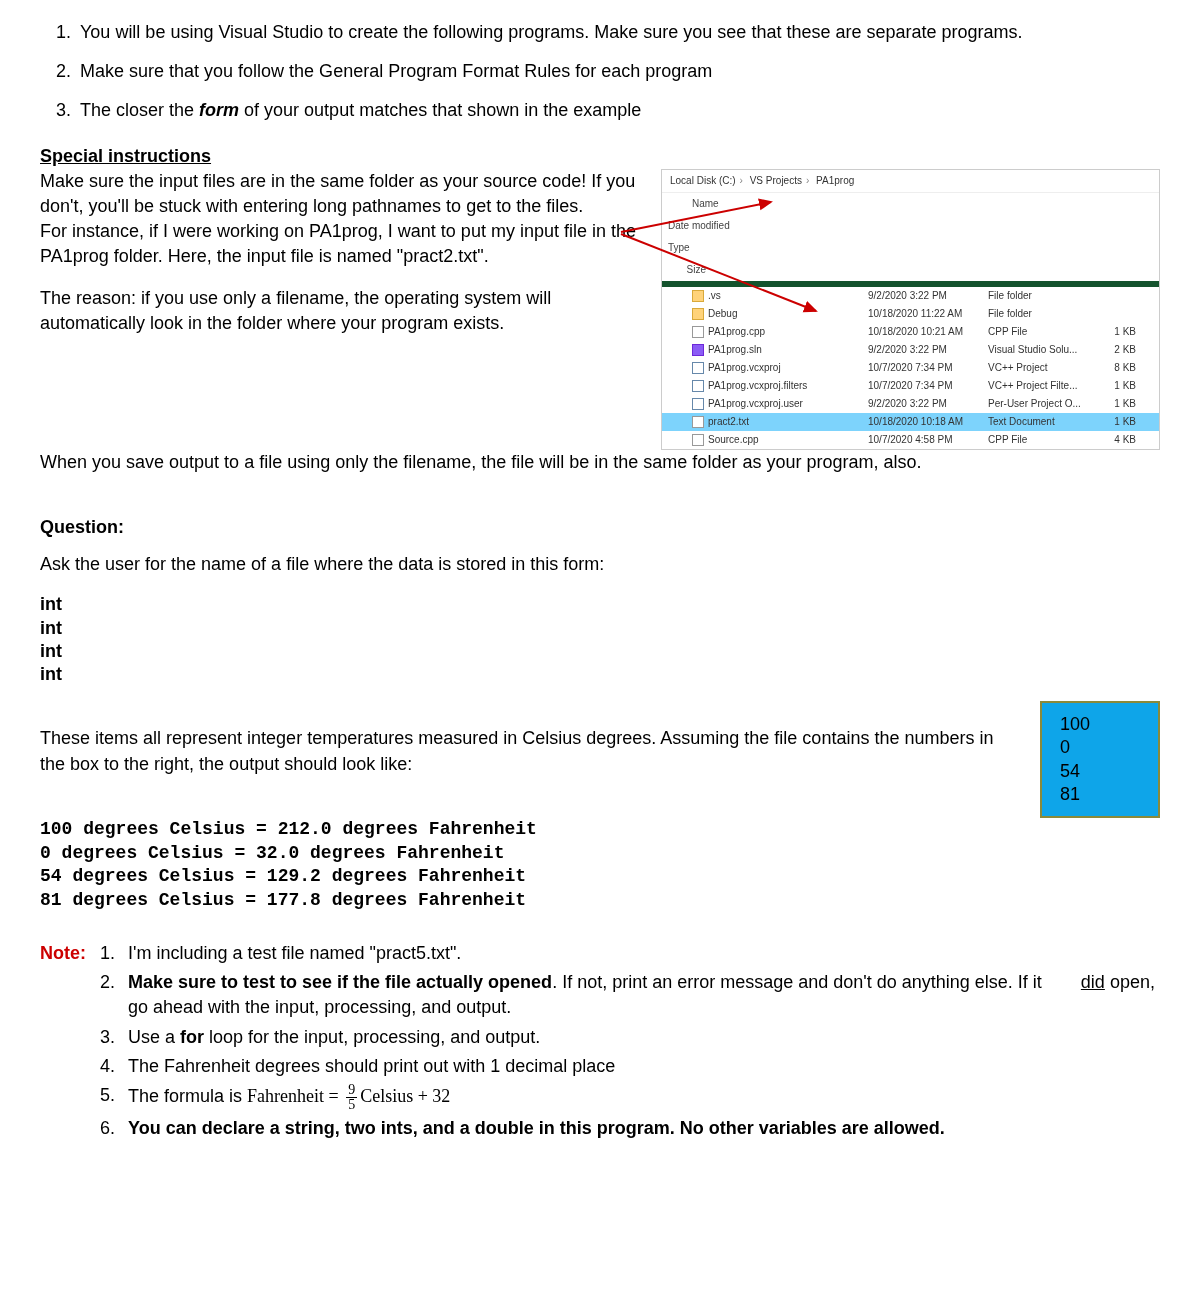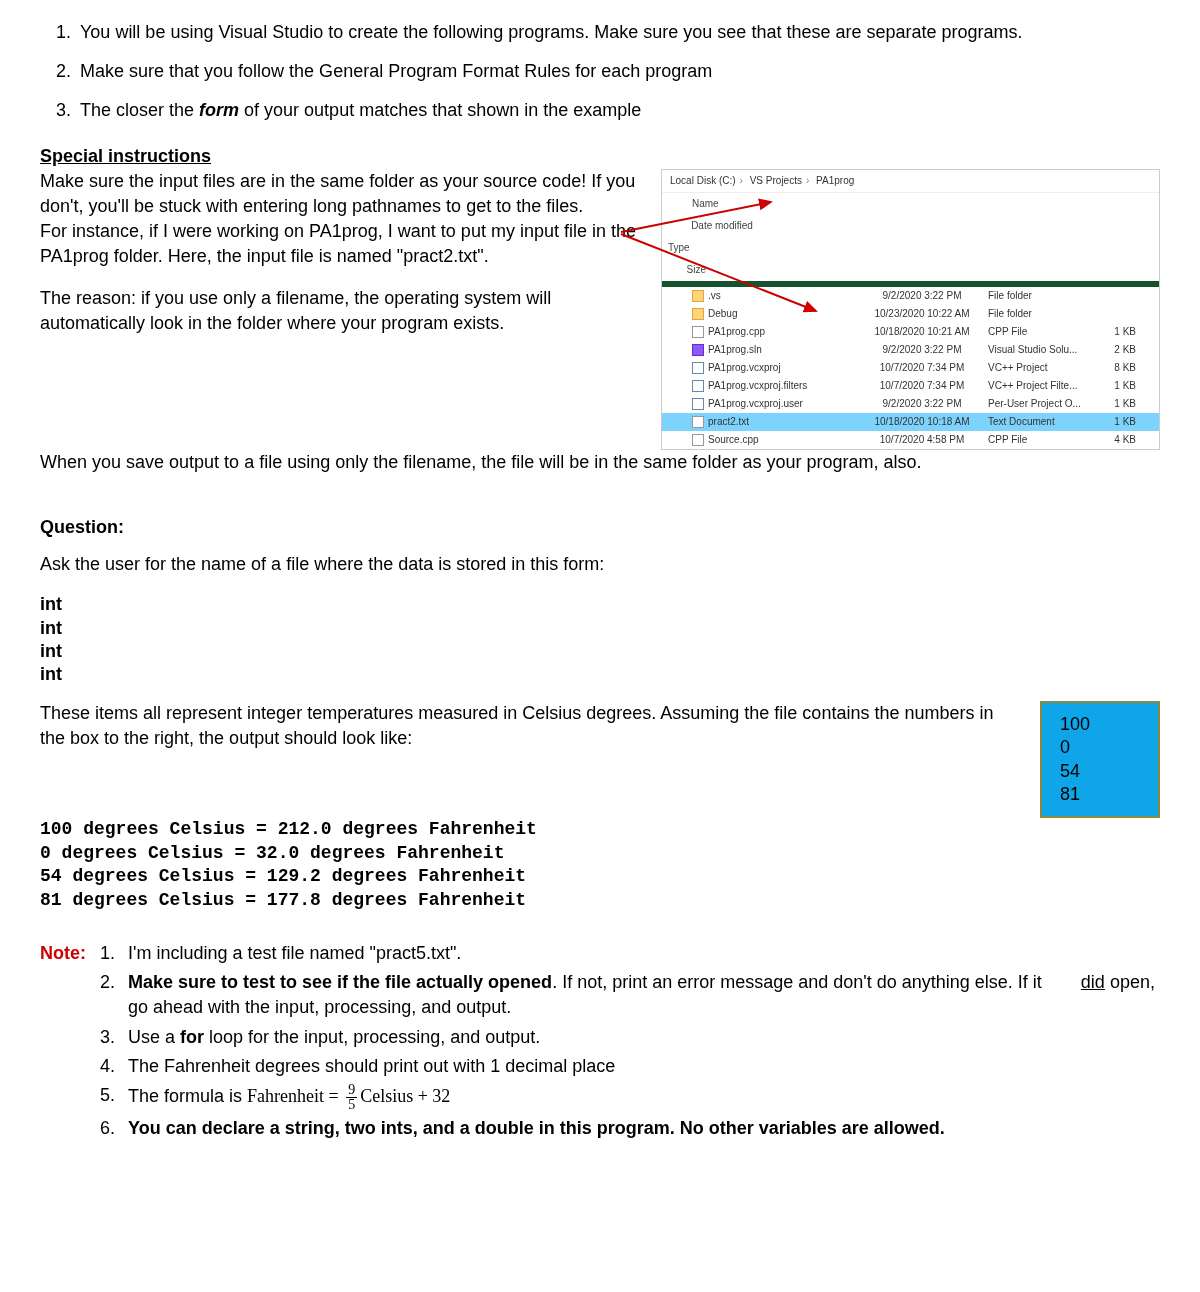--- a/index.html
+++ b/index.html
@@ -28,38 +28,38 @@
       border: 1px solid #ccc;
       background: #fff;
       font-family: "Segoe UI", Arial, sans-serif;
       color: #333;
     }
     .breadcrumb { padding: 4px 8px; font-size: 10px; }
     .breadcrumb .sep { margin: 0 4px; color: #888; }
     .file-header { display: flex; border-top: 1px solid #eee; border-bottom: 6px solid #14532d; font-size: 10px; color: #444; flex-direction: column; }
     .file-header div { padding: 4px 6px; }
     .col-name { width: 200px; padding-left: 30px !important; }
-    .col-date { width: 120px; text-align: center; }
+    .col-date { width: 120px; }
     .col-type { width: 110px; }
     .col-size { width: 50px; text-align: right; }
     .file-row { display: flex; font-size: 10px; align-items: center; }
     .file-row.highlight { background: #7dd3fc; }
     .file-row div { padding: 2px 6px; white-space: nowrap; overflow: hidden; }
     .file-row .col-name { display: flex; align-items: center; gap: 4px; }
     .icon-sq { width: 12px; height: 12px; display: inline-block; flex-shrink: 0; }
     .folder-icon { background: #ffd37a; border: 1px solid #d9a93a; }
     .file-icon { background: #fff; border: 1px solid #999; }
     .sln-icon { background: #8b5cf6; border: 1px solid #6d28d9; }
     .proj-icon { background: #fff; border: 1px solid #68a; }
     .paragraph { margin-bottom: 16px; }
     .question-block { margin-top: 40px; }
     .question-title { font-weight: bold; margin-bottom: 12px; }
     .mono-block { font-family: Arial, sans-serif; font-weight: bold; margin: 14px 0 14px 0; }
     .mono-block div { line-height: 1.3; }
-    .flex-desc { display: flex; gap: 30px; align-items: flex-start; }
+    .flex-desc { display: flex; gap: 30px; align-items: center; }
     .sample-box {
       background: #0ea5e9;
       border: 2px solid #8a8a3a;
       padding: 10px 18px;
       font-size: 18px;
       font-family: Arial, sans-serif;
       min-width: 120px;
     }
     .sample-box div { line-height: 1.3; }
     .output-block { font-family: "Courier New", monospace; font-weight: bold; font-size: 18px; margin-bottom: 29px; }
@@ -141,21 +141,21 @@
             </div>
             <div class="col-date">9/2/2020 3:22 PM</div>
             <div class="col-type">File folder</div>
             <div class="col-size"></div>
           </div>
           <div class="file-row">
             <div class="col-name">
               <span class="icon-sq folder-icon"></span>
               <span>Debug</span>
             </div>
-            <div class="col-date">10/23/2020 10:22 AM</div>
+            <div class="col-date">10/18/2020 11:22 AM</div>
             <div class="col-type">File folder</div>
             <div class="col-size"></div>
           </div>
           <div class="file-row">
             <div class="col-name">
               <span class="icon-sq file-icon"></span>
               <span>PA1prog.cpp</span>
             </div>
             <div class="col-date">10/18/2020 10:21 AM</div>
             <div class="col-type">CPP File</div>

